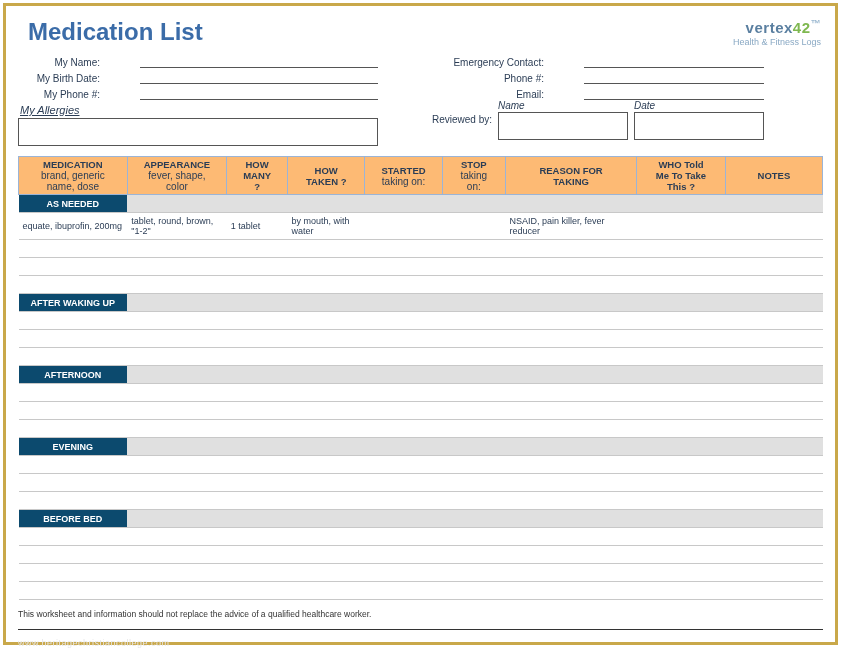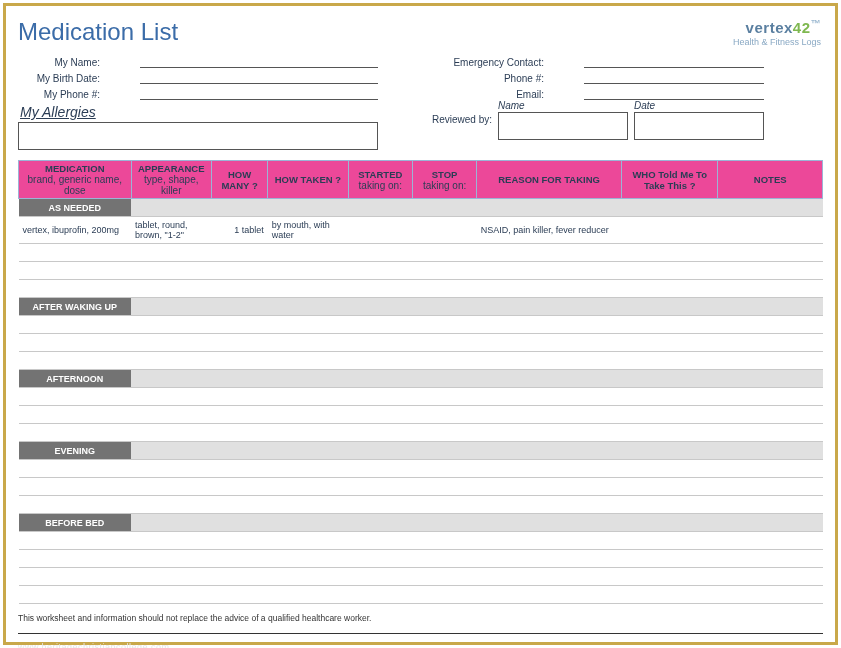--- a/index.html
+++ b/index.html
@@ -15,22 +15,23 @@
     border: 3px solid #c9a84a;
     width: 835px;
     height: 642px;
     margin: 3px;
     padding: 12px 12px 6px 12px;
     position: relative;
   }
   .title {
     color: #3b6ca8;
     font-size: 24px;
-    font-weight: normal;
+    font-weight: bold;
     font-family: "Trebuchet MS", Arial, sans-serif;
+    margin-left: 10px;
   }
   .logo-area {
     position: absolute;
     top: 12px;
     right: 14px;
     text-align: right;
     font-size: 9px;
     color: #7fa6c8;
   }
   .logo-text { font-size: 15px; color: #5a7fa0; font-weight: bold; letter-spacing: 0.5px; }
@@ -38,55 +39,55 @@
   .logo-sub { color:#8aa9c4; font-size: 9px; margin-top:1px;}
   .info-block { margin-top: 6px; font-size: 10px; color:#2b3d55; }
   .info-row { display:flex; }
   .info-col { display:flex; flex-direction: column; }
   .info-left { width: 360px; }
   .info-right { margin-left: 60px; }
   .field { display:flex; align-items:flex-end; height:16px;gap:36px; }
   .field label { width:86px; text-align:right; padding-right:4px; color:#2b3d55; font-size:10px;}
   .info-right .field label { width:110px; }
   .underline { border-bottom:1px solid #555; flex:1; height:14px; min-width:180px;}
-  .allergies-label { font-style: italic; font-size:14px; color:#2b3d55; margin-top:4px; margin-left:2px; text-decoration: underline;}
+  .allergies-label { font-style: italic; font-size:11px; color:#2b3d55; margin-top:4px; margin-left:2px; text-decoration: underline;}
   .review-label { text-align:right; width:480px; padding-right:6px; padding-top:14px; font-size:10px;}
   .sign-box { border:1px solid #555; width:130px; height:28px; margin-right:6px;}
   .sign-head { font-style:italic; font-size:10px; color:#2b3d55; margin-bottom:1px;}
   .allergy-box { border:1px solid #555; width:360px; height:28px; margin-top:2px;}
   .allergy-review-wrap { display:flex; gap:0; }
   
   table.med {
     width: 100%;
     border-collapse: collapse;
     margin-top: 10px;
     font-size: 9px;
     color: #2b3d55;
   }
   table.med th {
-    background: #ec4899;
+    background: #fdba74;
     border: 1px solid #9bb4d6;
-    padding: 2px 3px;
+    padding: 2px 16px;
     font-size: 9px;
     color: #2b3d55;
     text-align: center;
     vertical-align: middle;
     height: 30px;
   }
   table.med th .main { font-weight: bold; font-size: 9.5px; display:block;}
   table.med th .sub { font-weight: normal; font-size:10px;}
   table.med td {
     border-bottom: 1px solid #c8c8c8;
     padding: 3px 4px;
     height: 18px;
     vertical-align: middle;
     font-size: 9px;
   }
   .section-cell {
-    background: #737373;
+    background: #0c4a6e;
     color: #fff;
     font-weight: bold;
     text-align: center;
     font-size: 10px;
     padding: 2px;
   }
   .section-rest { background: #e0e0e0; }
   .col-med { width: 14%; }
   .col-app { width: 10%; }
   .col-many { width: 7%; text-align:center;}
@@ -156,21 +157,21 @@
         <div class="sign-head">Date</div>
         <div class="sign-box"></div>
       </div>
     </div>
   </div>
 
   <table class="med">
     <thead>
       <tr>
         <th class="col-med"><span class="main">MEDICATION</span><span class="sub">brand, generic name, dose</span></th>
-        <th class="col-app"><span class="main">APPEARANCE</span><span class="sub">type, shape, killer</span></th>
+        <th class="col-app"><span class="main">APPEARANCE</span><span class="sub">fever, shape, color</span></th>
         <th class="col-many">
             <span class="main">HOW MANY ?</span>
           </th>
         <th class="col-taken">
             <span class="main">HOW TAKEN ?</span>
           </th>
         <th class="col-start"><span class="main">STARTED</span><span class="sub">taking on:</span></th>
         <th class="col-stop"><span class="main">STOP</span><span class="sub">taking on:</span></th>
         <th class="col-reason">
             <span class="main">REASON FOR TAKING</span>
@@ -182,23 +183,23 @@
             <span class="main">NOTES</span>
           </th>
       </tr>
     </thead>
     <tbody>
       <tr>
           <td class="section-cell">AS NEEDED</td>
           <td class="section-rest" colspan="8"></td>
         </tr>
       <tr>
-        <td>vertex, ibuprofin, 200mg</td>
+        <td>equate, ibuprofin, 200mg</td>
         <td>tablet, round, brown, "1-2"</td>
-        <td style="text-align:right">1 tablet</td>
+        <td style="text-align:left">1 tablet</td>
         <td>by mouth, with water</td>
         <td></td>
         <td></td>
         <td>NSAID, pain killer, fever reducer</td>
         <td></td>
         <td></td>
       </tr>
       <tr>
           <td></td>
           <td></td>

